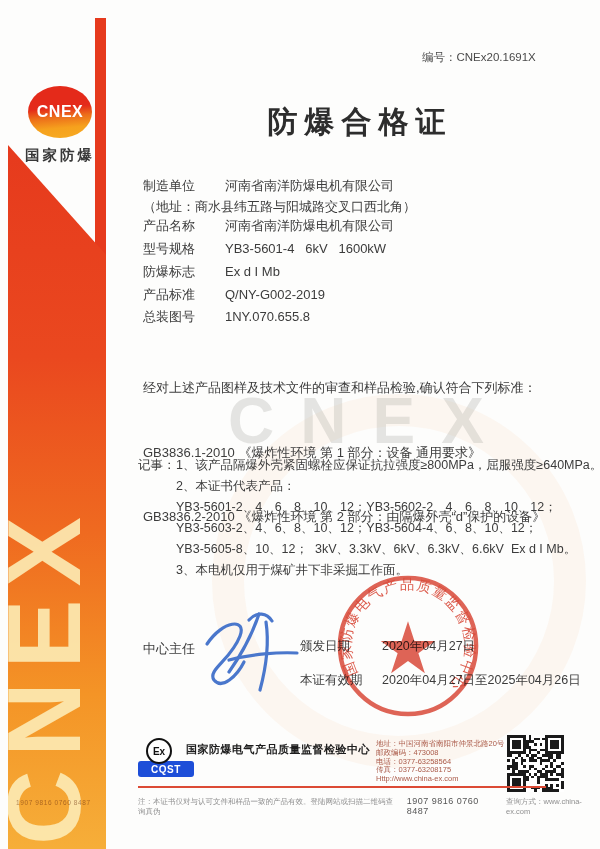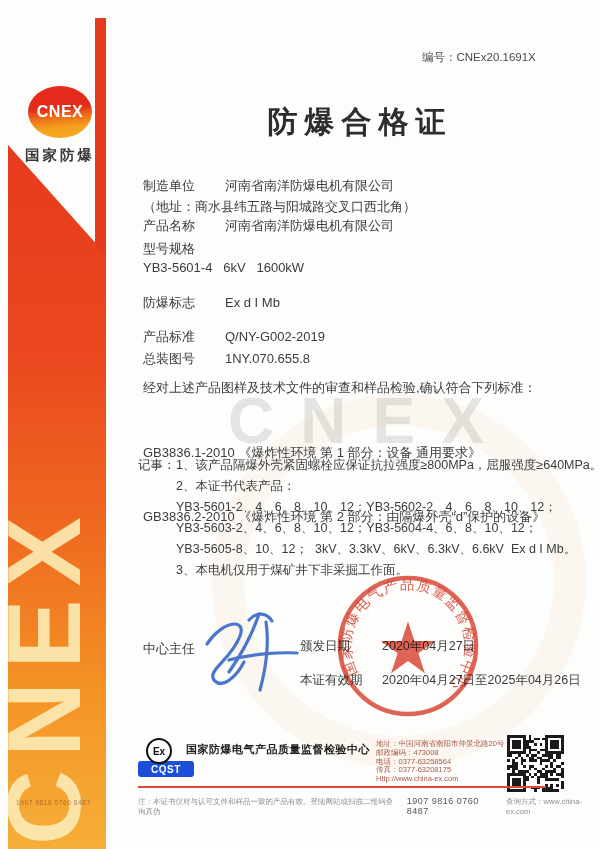--- a/index.html
+++ b/index.html
@@ -32,21 +32,21 @@
 
   
   .cert-no{position:absolute;left:406px;top:50px;font-size:11.5px;color:#4a4a4a;margin-left:16px;}
   .title{position:absolute;left:150px;top:102px;width:420px;text-align:center;
     font-size:30px;font-weight:bold;letter-spacing:7px;color:#2d2d2d;}
 
   
   .fields{position:absolute;left:143px;top:176px;font-size:13px;color:#3c3c3c;}
   .frow{display:flex;line-height:19px;}
   .frow.g0{margin-bottom:2px;} .frow.g1{margin-bottom:0px;flex-direction:column;} .frow.g2{margin-bottom:4px;}
-  .frow.g3{margin-bottom:16px;flex-direction:column;} .frow.g4{margin-bottom:15px;} .frow.g5{margin-bottom:3px;}
+  .frow.g3{margin-bottom:4px;} .frow.g4{margin-bottom:4px;} .frow.g5{margin-bottom:3px;}
   .flabel{width:82px;flex:none;}
   .fvalue{white-space:pre;}
 
   
   .standards{position:absolute;left:143px;top:334px;font-size:13px;line-height:21.5px;
     color:#3c3c3c;white-space:pre;}
 
   
   .notes{position:absolute;left:138px;top:455px;font-size:12.5px;line-height:21px;color:#3c3c3c;}
   .notes .nlabel{position:absolute;left:0;top:0;}

